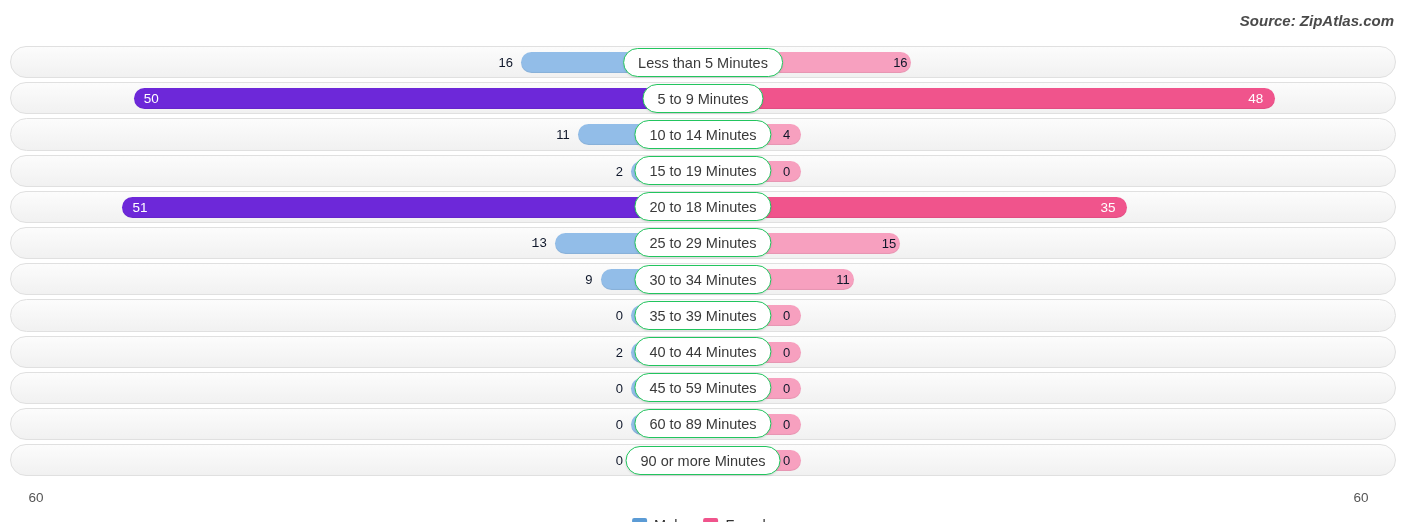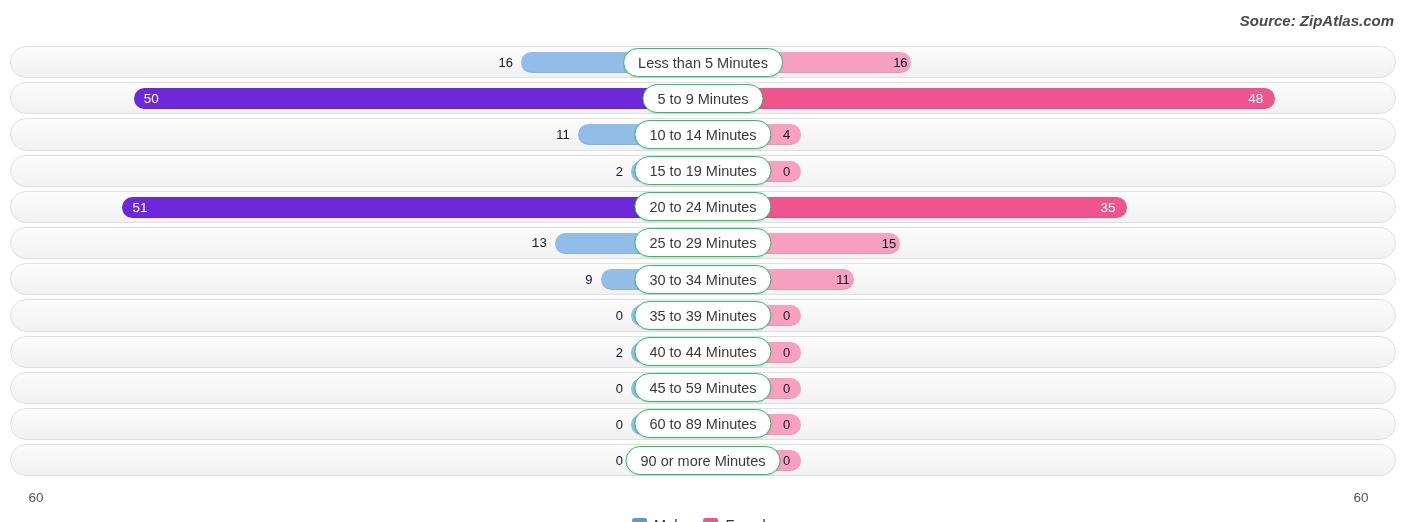--- a/index.html
+++ b/index.html
@@ -230,21 +230,21 @@
       <div class="pill">15 to 19 Minutes</div>
     </div>
     <div class="row">
       <div class="track"></div>
       <div class="bar male hi" style="width: 580.55px;">
         <span class="val-in left">51</span>
       </div>
       <div class="bar female hi" style="width: 398.417px;">
         <span class="val-in right">35</span>
       </div>
-      <div class="pill">20 to 24 Minutes</div>
+      <div class="pill">20 to 18 Minutes</div>
     </div>
     <div class="row">
       <div class="track"></div>
       <div class="bar male" style="width: 147.983px;"></div>
       <span class="val male-out" style="right: 848.983px; font-family: Liberation Mono, monospace;">13</span>
       <div class="bar female" style="width: 170.75px;"></div>
       <span class="val female-out" style="left: 871.75px;">15</span>
       <div class="pill">25 to 29 Minutes</div>
     </div>
     <div class="row">

